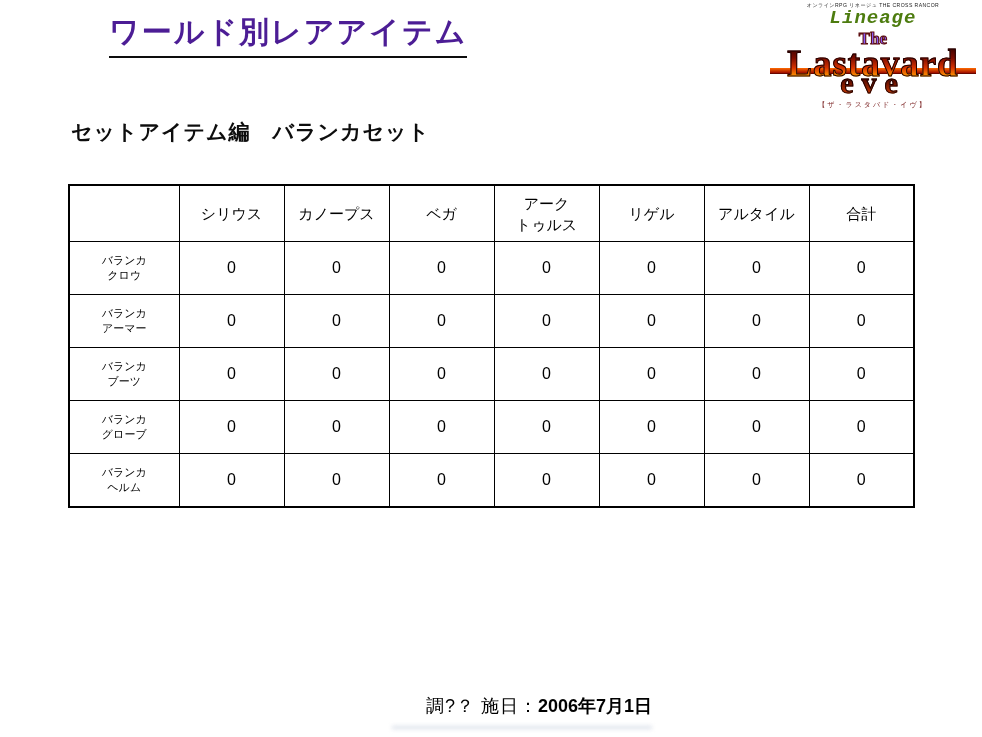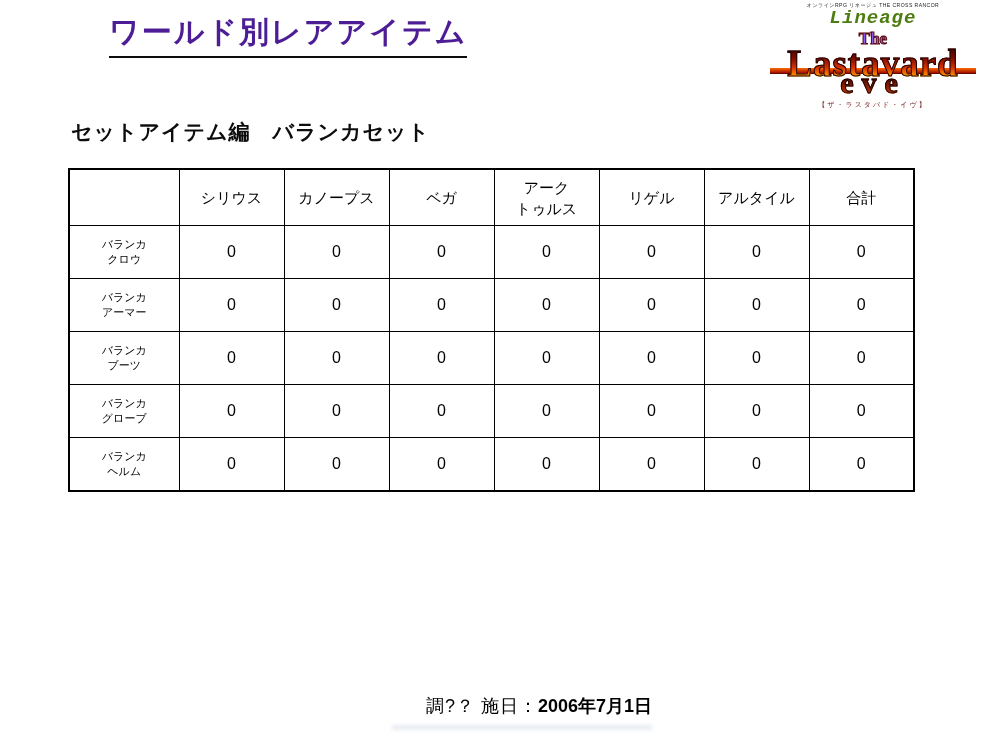--- a/index.html
+++ b/index.html
@@ -46,21 +46,21 @@
     position:relative; z-index:3; margin-top:-14px;
     font-family:"Liberation Serif", serif; font-weight:bold; font-size:30px;
     letter-spacing:8px;
     background:linear-gradient(to bottom,#1d0000 0%,#641000 45%,#b63000 80%,#e96a00 100%);
     -webkit-background-clip:text; background-clip:text; color:transparent;
     -webkit-text-stroke:1px #1d0000;
   }
   .logo-caption { font-size:7px; color:#7a2020; letter-spacing:2px; margin-top:3px; }
 
   
-  .table-wrap { position:absolute; left:68px; top:168px; }
+  .table-wrap { position:absolute; left:68px; top:184px; }
   table.rare-table {
     border-collapse:collapse; table-layout:fixed; width:845px;
     border:2px solid #000;
   }
   .rare-table th, .rare-table td {
     border:1px solid #000; text-align:center; vertical-align:middle;
     color:#000; font-weight:normal; white-space:pre-line; line-height:1.4;
     padding:0;
   }
   .rare-table thead th { height:55px; font-size:15px; }

